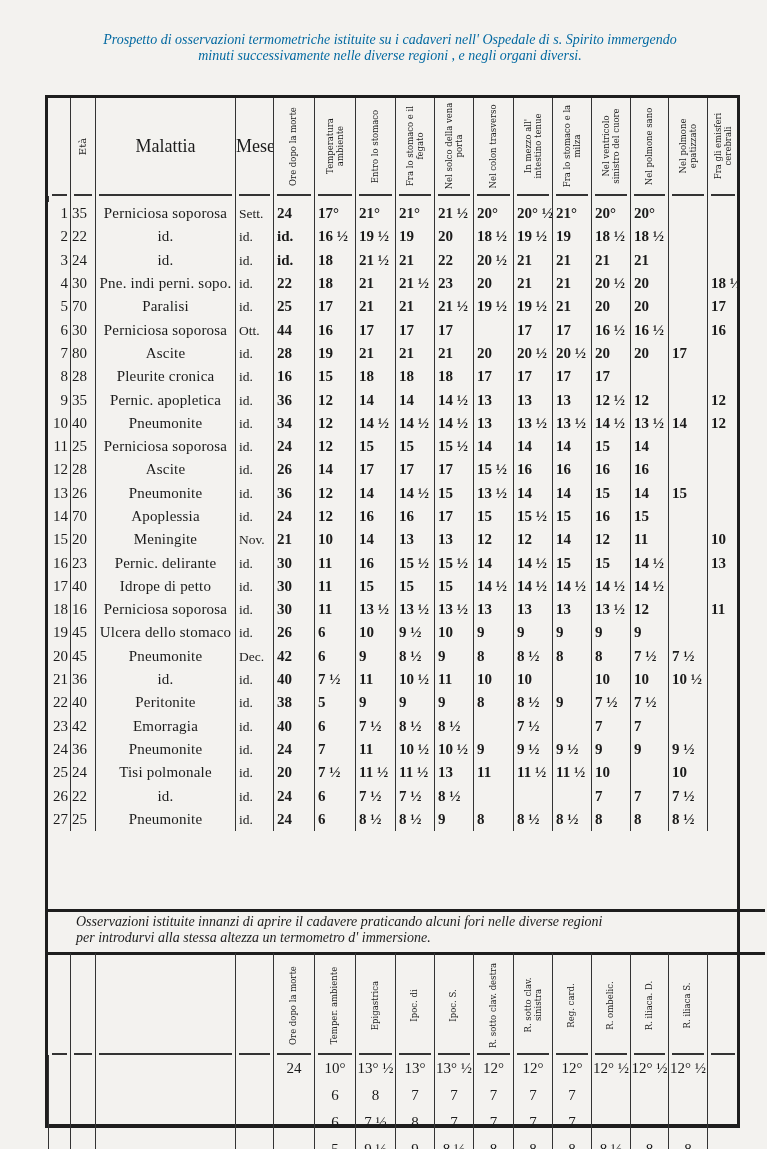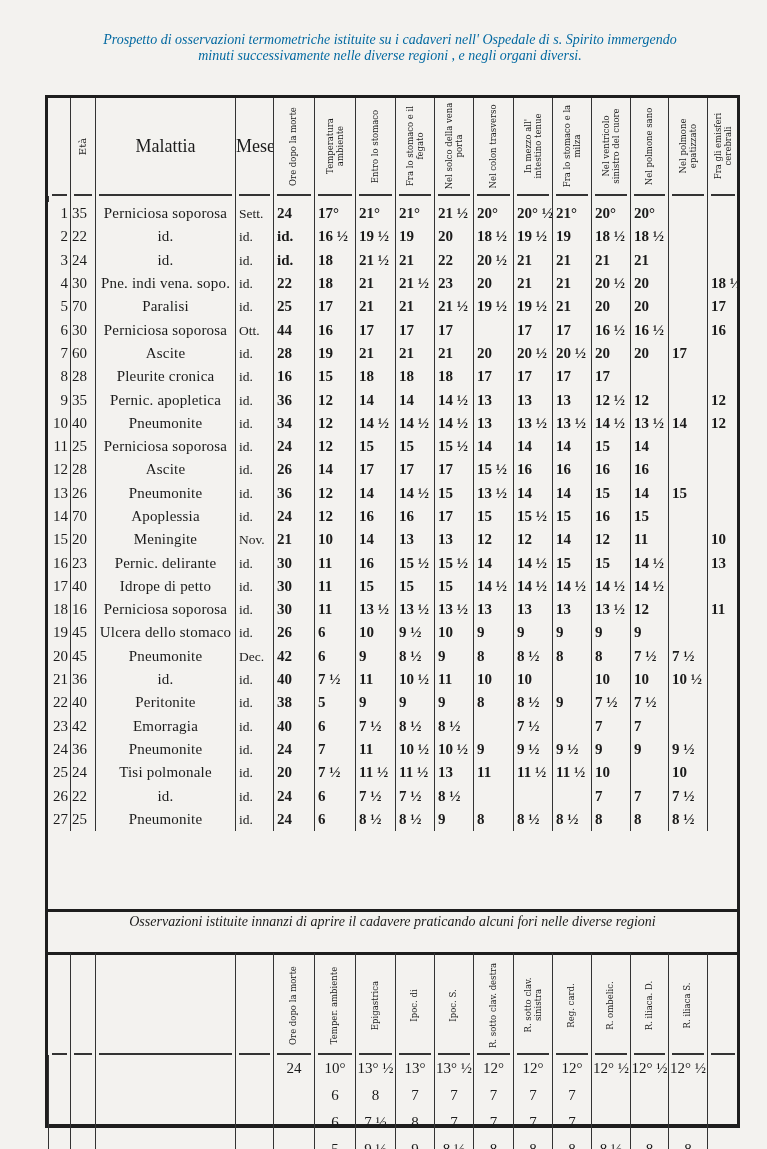--- a/index.html
+++ b/index.html
@@ -40,21 +40,21 @@
   }
   td.num { text-align:right; padding-right:2px; padding-left:0; font-weight:normal; font-family:"Liberation Serif", serif;}
   td.age { font-weight:normal; padding-left:1px; }
   td.dis { text-align:center; font-weight:normal; font-size:15px; padding-left:0; letter-spacing:0.2px; }
   td.mon { font-weight:normal; font-size:13.5px; }
   .sep-row td { height:6px; border-left:1px solid #333; }
   .note {
     position:absolute; left:0; top:811px; width:689px; height:38px;
     border-top:3px solid #1e1e1e; border-bottom:3px solid #1e1e1e;
     font-family:"Liberation Serif", serif; font-style:italic; font-size:14px; line-height:16px;
-    text-align:center; padding-top:2px; box-sizing:content-box;
+    padding-top:2px; box-sizing:content-box;padding-left:28px;
   }
   .lower { position:absolute; left:0; top:855px; width:689px; }
   .lower th { height:102px; }
   .lower td { height:27px; text-align:center; padding-left:0; font-size:15px; font-weight:normal; }
   .lower td.f { border-left:1px solid #333; }
 </style>
 </head>
 <body>
 
 <div class="title">
@@ -218,21 +218,21 @@
           <td>21</td>
           <td>21</td>
           <td>21</td>
           <td>21</td>
           <td></td>
           <td></td>
         </tr>
         <tr>
           <td class="num">4</td>
           <td class="age">30</td>
-          <td class="dis">Pne. indi vena. sopo.</td>
+          <td class="dis">Pne. indi perni. sopo.</td>
           <td class="mon">id.</td>
           <td>22</td>
           <td>18</td>
           <td>21</td>
           <td>21 ½</td>
           <td>23</td>
           <td>20</td>
           <td>21</td>
           <td>21</td>
           <td>20 ½</td>
@@ -271,21 +271,21 @@
           <td></td>
           <td>17</td>
           <td>17</td>
           <td>16 ½</td>
           <td>16 ½</td>
           <td></td>
           <td>16</td>
         </tr>
         <tr>
           <td class="num">7</td>
-          <td class="age">60</td>
+          <td class="age">80</td>
           <td class="dis">Ascite</td>
           <td class="mon">id.</td>
           <td>28</td>
           <td>19</td>
           <td>21</td>
           <td>21</td>
           <td>21</td>
           <td>20</td>
           <td>20 ½</td>
           <td>20 ½</td>
@@ -652,20 +652,21 @@
           <td>8</td>
           <td>8</td>
           <td>8 ½</td>
           <td></td>
         </tr>
       </tbody>
   </table>
 
   <div class="note">
     <div>Osservazioni istituite innanzi di aprire il cadavere praticando alcuni fori nelle diverse regioni</div>
+    <div>per introdurvi alla stessa altezza un termometro d' immersione.</div>
   </div>
 
   <table class="lower">
     <colgroup>
       <col style="width:22px">
         <col style="width:25px">
         <col style="width:140px">
         <col style="width:38px">
       <col style="width:41px">
         <col style="width:41px">

